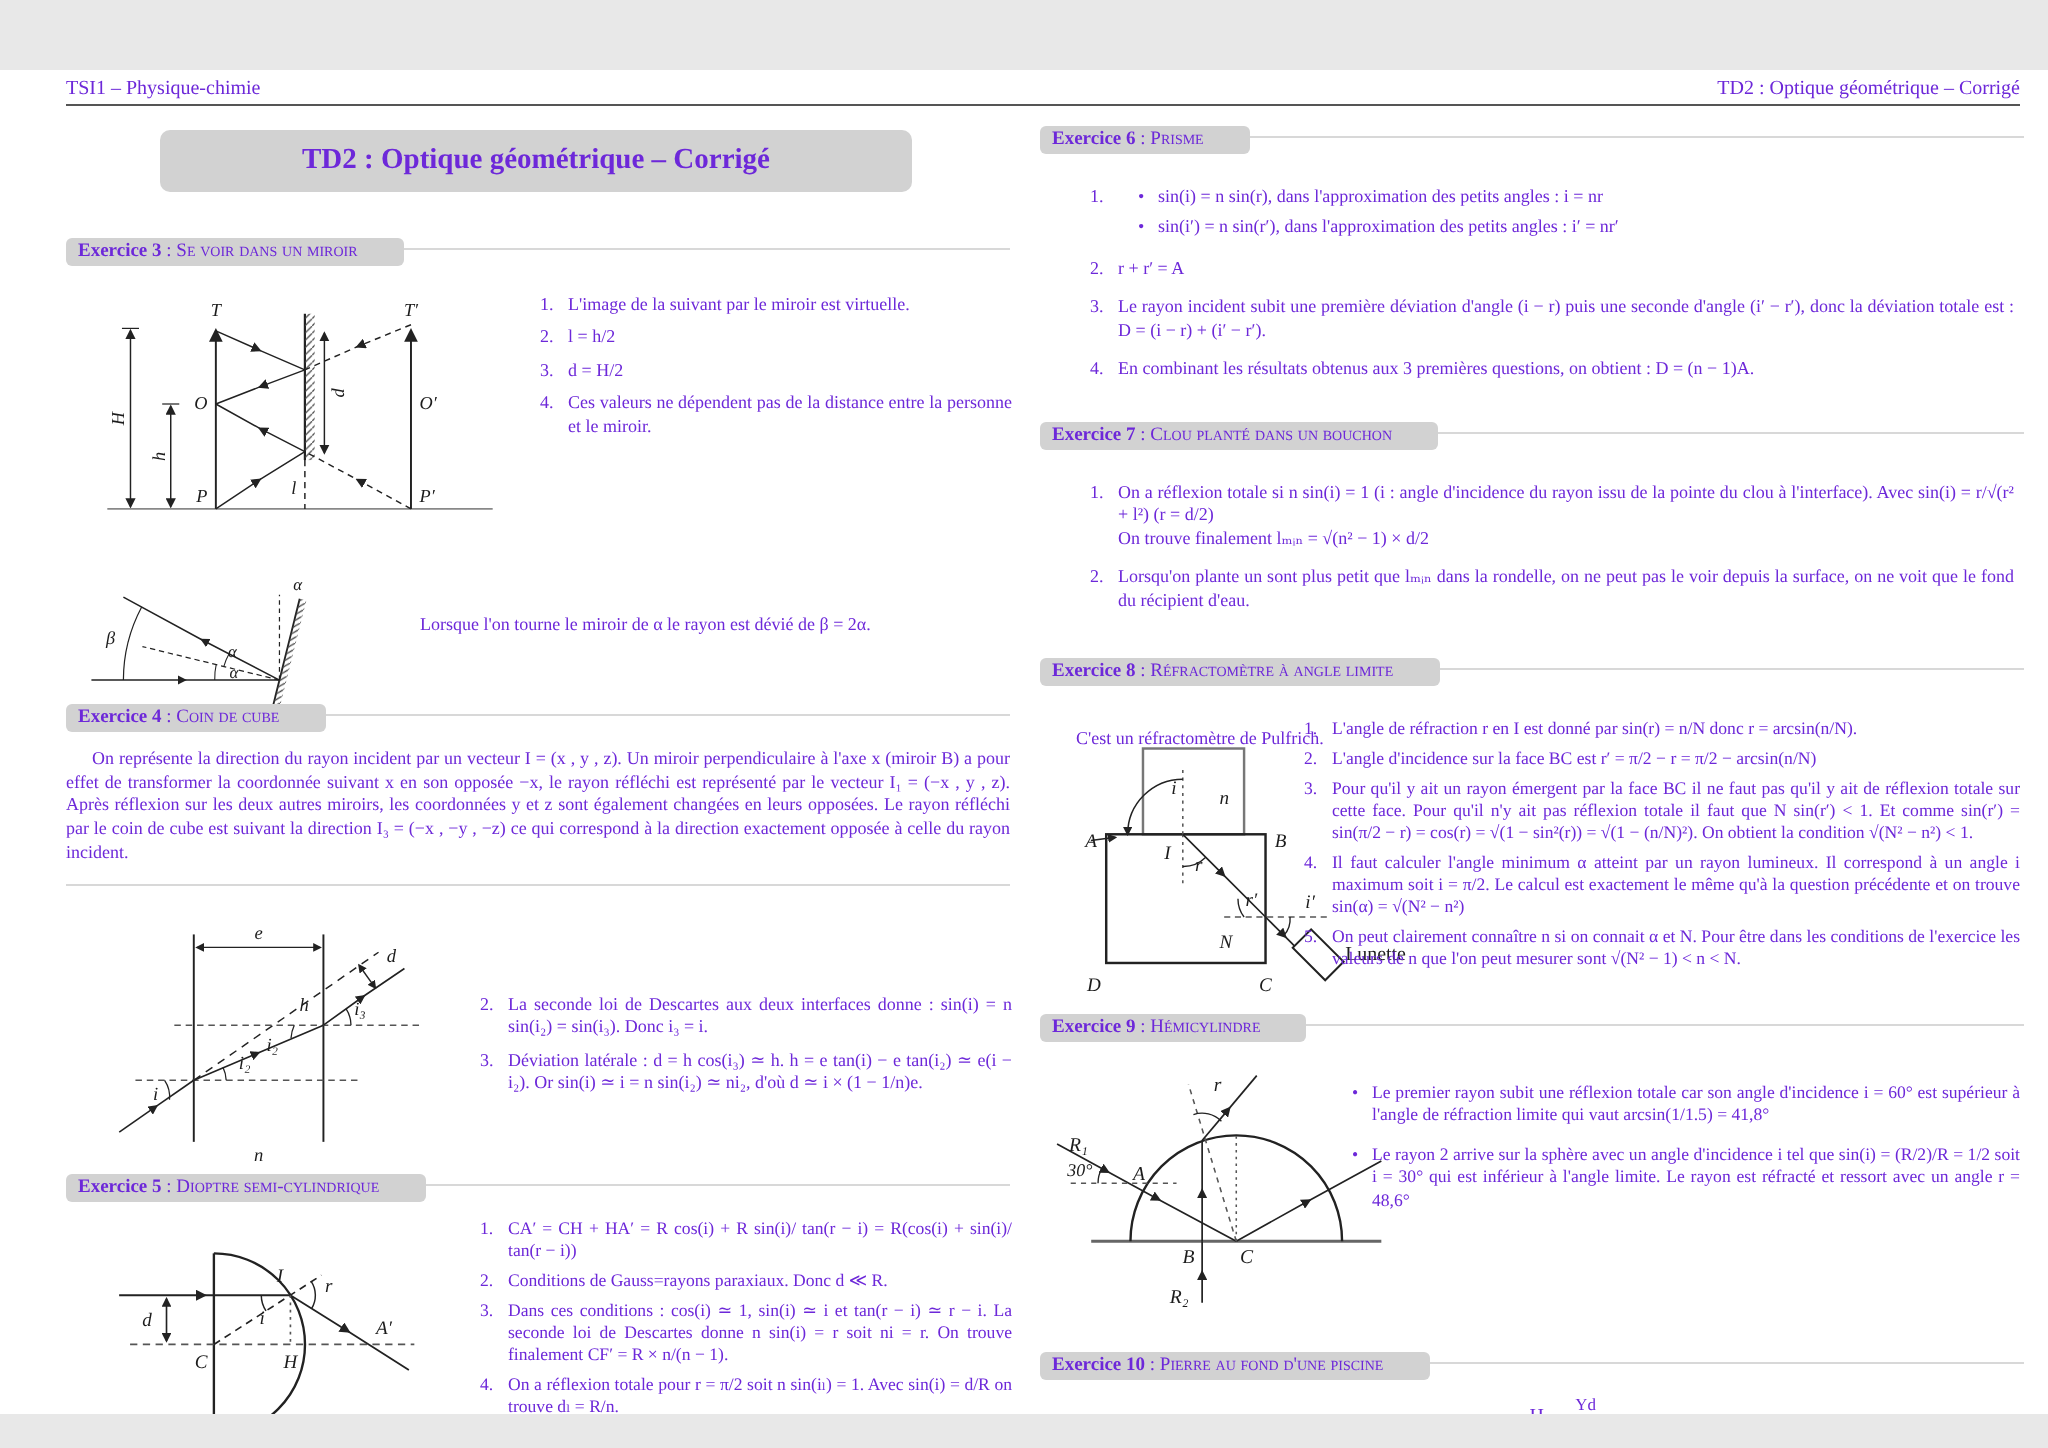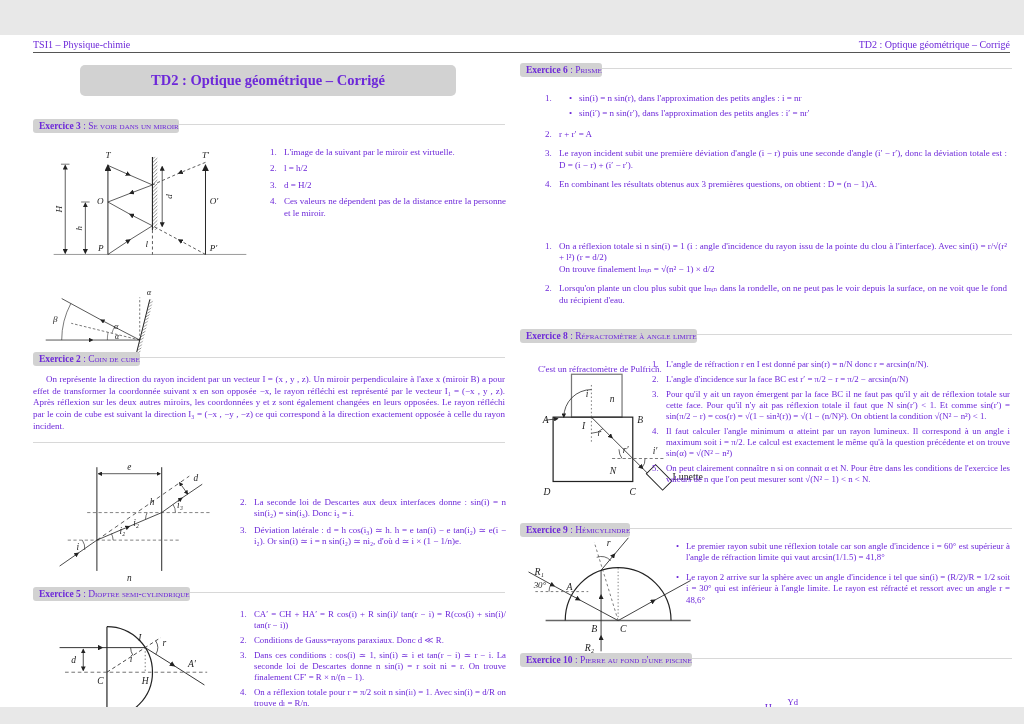--- a/index.html
+++ b/index.html
@@ -6,21 +6,21 @@
   .page{position:relative;width:1024px;height:672px;background:#ffffff;
         font-family:"Liberation Serif","DejaVu Serif",serif;color:#6d28d9;overflow:hidden;margin-top:35px;}
   .abs{position:absolute;}
   .hdr{font-size:10px;}
   .rule{border-top:1px solid #555;height:0;}
   .title-box{background:#d2d2d2;border-radius:5px;text-align:center;
              font-weight:bold;font-size:14.5px;padding:7px 0;}
   .ex-head{height:14px;}
   .ex-head .topline{position:absolute;left:0;right:0;top:1px;border-top:1px solid #d8d8d8;}
   .chip{position:absolute;left:0;top:-4px;background:#d2d2d2;border-radius:3px;
-        padding:2px 0 2px 6px;font-size:9.5px;white-space:nowrap;}
+        padding:2px 23px 2px 6px;font-size:9.5px;white-space:nowrap;}
   .chip .b{font-weight:bold;}
   .chip .sc{font-variant:small-caps;}
   .txtblock{font-size:9px;line-height:1.3;text-align:justify;}
   .indent{text-indent:13px;}
   .li{display:flex;margin-bottom:5px;font-size:9px;line-height:1.27;}
   .li .num{flex:none;width:14px;}
   .li .txt{flex:1;text-align:justify;}
   .brow{display:flex;margin-bottom:4px;}
   .brow .bt{flex:none;width:10px;}
   .brow .bx{flex:1;text-align:justify;}
@@ -128,24 +128,25 @@
       <path d="M262,160 L160,107 L57,51" fill="none" stroke="#222" stroke-width="2" marker-mid="url(#ar2)"></path>
       <path d="M57,160 A205,205 0 0 1 81,64" fill="none" stroke="#222" stroke-width="1.6"></path>
       <path d="M177,160 A85,85 0 0 1 179,139" fill="none" stroke="#222" stroke-width="1.4"></path>
       <path d="M189,142 A75,75 0 0 1 196,125" fill="none" stroke="#222" stroke-width="1.4"></path>
       <text x="46" y="112" font-size="24" text-anchor="end">β</text>
       <text x="286" y="42" font-size="22" text-anchor="middle">α</text>
       <text x="206" y="130" font-size="22" text-anchor="end">α</text>
       <text x="208" y="157" font-size="22" text-anchor="end">α</text>
     </svg>
   </div>
+  <div class="abs txtblock" style="left:210px;top:272px;width:296px;">Lorsque l'on tourne le miroir de α le rayon est dévié de β = 2α.</div>
 
   <div class="abs ex-head" style="left:33px;top:321px;width:472px;">
     <div class="topline"></div>
-    <div class="chip"><span class="b">Exercice 2</span><span> : </span><span class="sc">Coin de cube</span></div>
+    <div class="chip"><span class="b">Exercice 4</span><span> : </span><span class="sc">Coin de cube</span></div>
   </div>
   <div class="abs txtblock indent" style="left:33px;top:339px;width:472px;">On représente la direction du rayon incident par un vecteur I = (x , y , z). Un miroir perpendiculaire à l'axe x (miroir B) a pour effet de transformer la coordonnée suivant x en son opposée −x, le rayon réfléchi est représenté par le vecteur I₁ = (−x , y , z). Après réflexion sur les deux autres miroirs, les coordonnées y et z sont également changées en leurs opposées. Le rayon réfléchi par le coin de cube est suivant la direction I₃ = (−x , −y , −z) ce qui correspond à la direction exactement opposée à celle du rayon incident.</div>
 
   <div class="abs ex-head" style="left:33px;top:406px;width:472px;">
     <div class="topline"></div>
   </div>
   <div class="abs" style="left:58px;top:424px;">
     <svg width="158" height="125" viewBox="0 0 195 154">
       <defs>
           <marker id="ar4" viewBox="0 0 10 10" refX="8" refY="5" markerWidth="6" markerHeight="6" orient="auto-start-reverse">
@@ -265,31 +266,35 @@
     <div class="li" style="margin-bottom:8px;">
         <span class="num">3.</span>
         <span class="txt">Le rayon incident subit une première déviation d'angle (i − r) puis une seconde d'angle (i′ − r′), donc la déviation totale est : D = (i − r) + (i′ − r′).</span>
       </div>
     <div class="li">
         <span class="num">4.</span>
         <span class="txt">En combinant les résultats obtenus aux 3 premières questions, on obtient : D = (n − 1)A.</span>
       </div>
   </div>
 
+  <div class="abs ex-head" style="left:520px;top:180px;width:492px;">
+    <div class="topline"></div>
+    <div class="chip"><span class="b">Exercice 7</span><span> : </span><span class="sc">Clou planté dans un bouchon</span></div>
+  </div>
   <div class="abs" style="left:545px;top:206px;width:462px;">
     <div class="li" style="margin-bottom:8px;">
       <span class="num">1.</span>
       <div class="txt">
           <div>On a réflexion totale si n sin(i) = 1 (i : angle d'incidence du rayon issu de la pointe du clou à l'interface). Avec sin(i) = r/√(r² + l²) (r = d/2)</div>
           <div>On trouve finalement lₘᵢₙ = √(n² − 1) × d/2</div>
         </div>
     </div>
     <div class="li">
         <span class="num">2.</span>
-        <span class="txt">Lorsqu'on plante un clou plus subit que lₘᵢₙ dans la rondelle, on ne peut pas le voir depuis la surface, on ne voit que le fond du récipient d'eau.</span>
+        <span class="txt">Lorsqu'on plante un sont plus petit que lₘᵢₙ dans la rondelle, on ne peut pas le voir depuis la surface, on ne voit que le fond du récipient d'eau.</span>
       </div>
   </div>
 
   <div class="abs ex-head" style="left:520px;top:298px;width:492px;">
     <div class="topline"></div>
     <div class="chip"><span class="b">Exercice 8</span><span> : </span><span class="sc">Réfractomètre à angle limite</span></div>
   </div>
   <div class="abs txtblock" style="left:538px;top:329px;width:200px;">C'est un réfractomètre de Pulfrich.</div>
   <div class="abs" style="left:524px;top:330px;">
     <svg width="180" height="138" viewBox="0 0 235 180">
@@ -341,21 +346,21 @@
     <div class="li">
         <span class="num">4.</span>
         <span class="txt">Il faut calculer l'angle minimum α atteint par un rayon lumineux. Il correspond à un angle i maximum soit i = π/2. Le calcul est exactement le même qu'à la question précédente et on trouve sin(α) = √(N² − n²)</span>
       </div>
     <div class="li">
         <span class="num">5.</span>
         <span class="txt">On peut clairement connaître n si on connait α et N. Pour être dans les conditions de l'exercice les valeurs de n que l'on peut mesurer sont √(N² − 1) &lt; n &lt; N.</span>
       </div>
   </div>
 
-  <div class="abs ex-head" style="left:520px;top:492px;width:492px;">
+  <div class="abs ex-head" style="left:520px;top:476px;width:492px;">
     <div class="topline"></div>
     <div class="chip"><span class="b">Exercice 9</span><span> : </span><span class="sc">Hémicylindre</span></div>
   </div>
   <div class="abs" style="left:520px;top:500px;">
     <svg width="192" height="120" viewBox="0 0 225 140">
       <defs>
           <marker id="ar9" viewBox="0 0 10 10" refX="8" refY="5" markerWidth="6" markerHeight="6" orient="auto-start-reverse">
             <path d="M0,0L10,5L0,10z" fill="#222"></path>
           </marker>
         </defs>
@@ -384,21 +389,21 @@
     <div class="brow" style="margin-bottom:8px;">
         <span class="bt">•</span>
         <span class="bx">Le premier rayon subit une réflexion totale car son angle d'incidence i = 60° est supérieur à l'angle de réfraction limite qui vaut arcsin(1/1.5) = 41,8°</span>
       </div>
     <div class="brow">
         <span class="bt">•</span>
         <span class="bx">Le rayon 2 arrive sur la sphère avec un angle d'incidence i tel que sin(i) = (R/2)/R = 1/2 soit i = 30° qui est inférieur à l'angle limite. Le rayon est réfracté et ressort avec un angle r = 48,6°</span>
       </div>
   </div>
 
-  <div class="abs ex-head" style="left:520px;top:622px;width:492px;">
+  <div class="abs ex-head" style="left:520px;top:645px;width:492px;">
     <div class="topline"></div>
     <div class="chip"><span class="b">Exercice 10</span><span> : </span><span class="sc">Pierre au fond d'une piscine</span></div>
   </div>
   <div class="abs formula" style="left:620px;top:662px;width:300px;">
     <span>hₘᵢₙ =</span>
     <span class="frac">
       <span class="ft"><span>H −</span> <span class="frac"><span class="ft">Yd</span><span class="fb">X</span></span></span>
       <span class="fb"><span>1 −</span> <span class="frac"><span class="ft">cos(i)</span><span class="fb">√(n² − sin²(i))</span></span></span>
     </span>
   </div>

